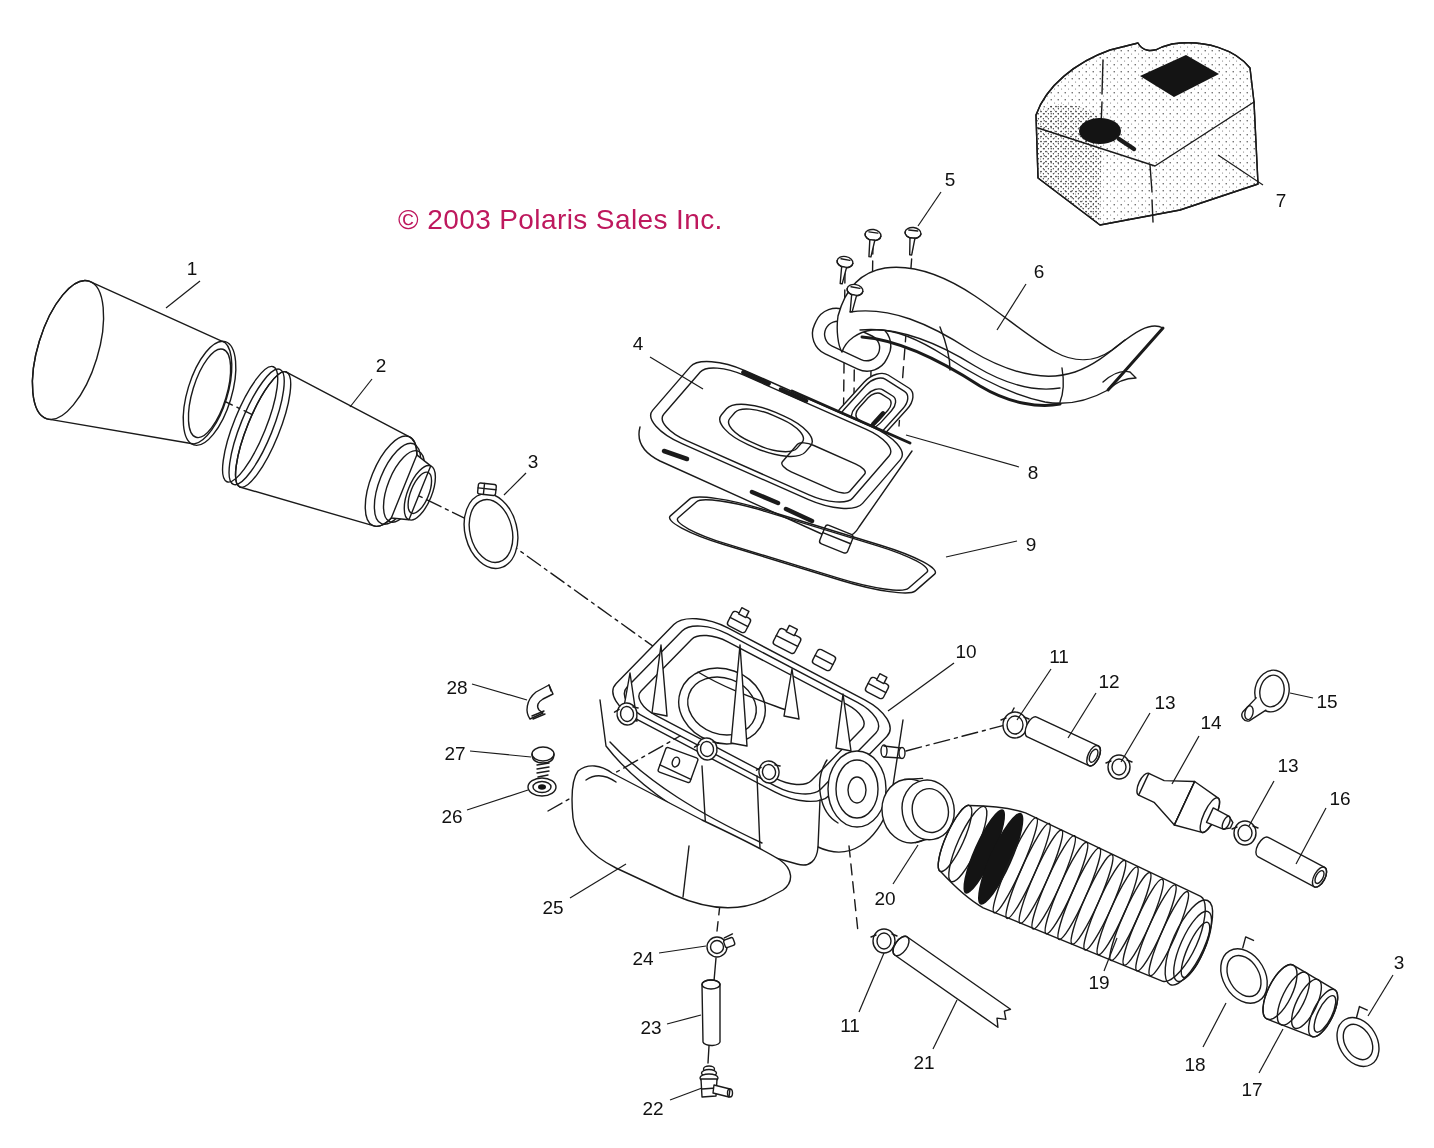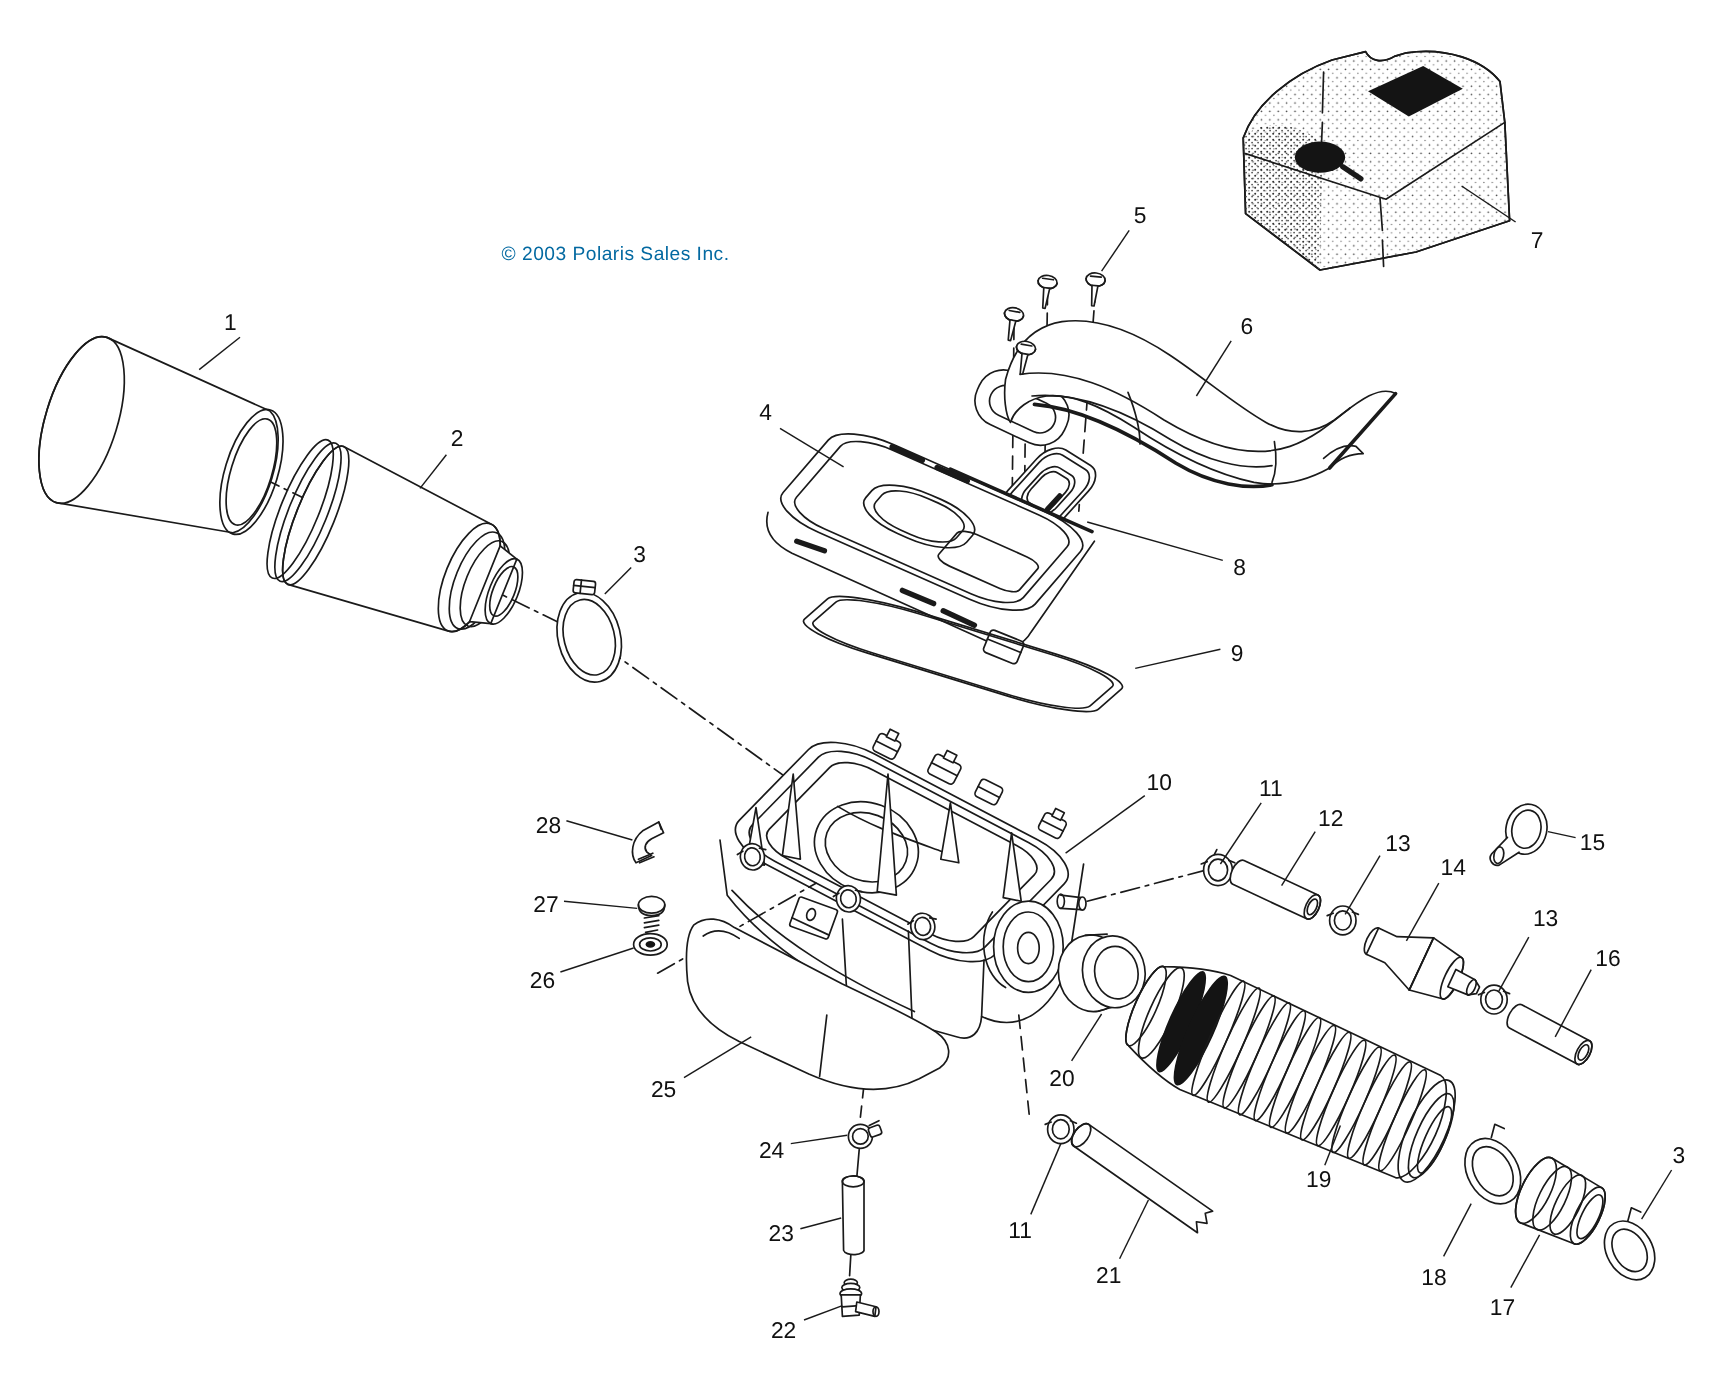--- a/index.html
+++ b/index.html
@@ -7,21 +7,21 @@
          font-family:"Liberation Sans",sans-serif;overflow:hidden;}
   .stage svg{position:absolute;left:0;top:0;}
   svg *{vector-effect:non-scaling-stroke;}
   .ln{stroke:#1a1a1a;stroke-width:1.4;fill:none;stroke-linecap:round;stroke-linejoin:round;}
   .w{fill:#ffffff;}
   .k{fill:#141414;stroke:none;}
   .t3{stroke-width:3;}
   .t4{stroke-width:4.5;}
   .dsh{stroke-dasharray:11 7;}
   .dd{stroke-dasharray:16 5 3 5;}
-  .copyright{position:absolute;left:418px;top:204px;font-size:16px;color:#0369a1;
+  .copyright{position:absolute;left:398px;top:204px;font-size:28px;color:#be185d;
              letter-spacing:.4px;white-space:nowrap;}
   text.callout{font-size:19px;fill:#111;text-anchor:middle;font-family:"Liberation Sans",sans-serif;}
   .leader{stroke:#1a1a1a;stroke-width:1.2;fill:none;}
 </style>
 </head>
 <body>
 
 <div class="stage">
 
 <svg width="1434" height="1148" viewBox="0 0 1434 1148">

